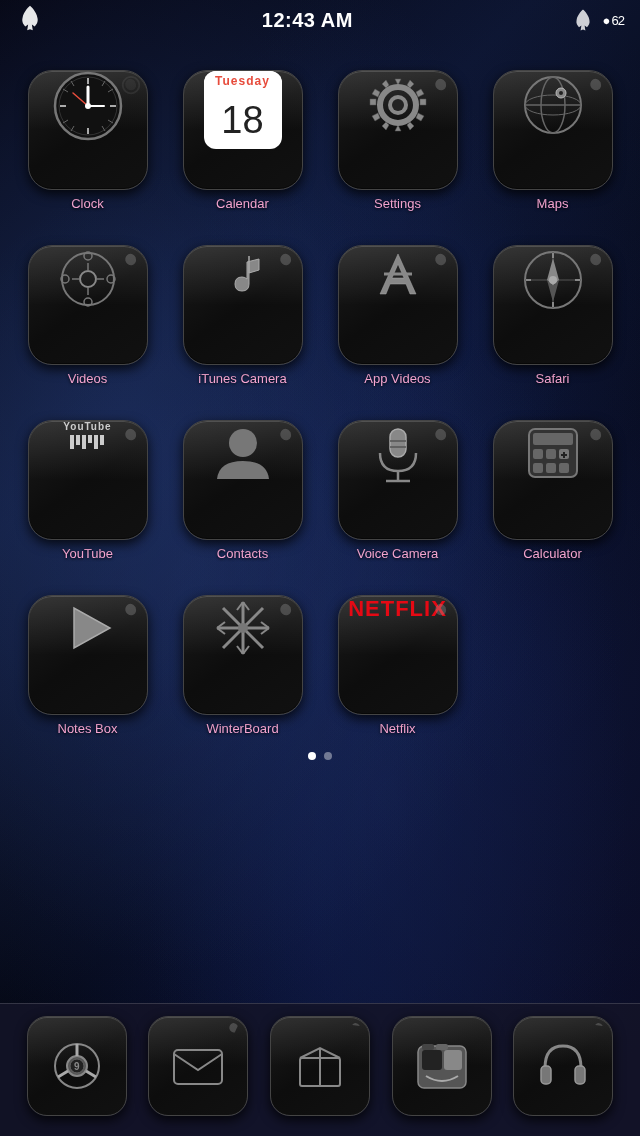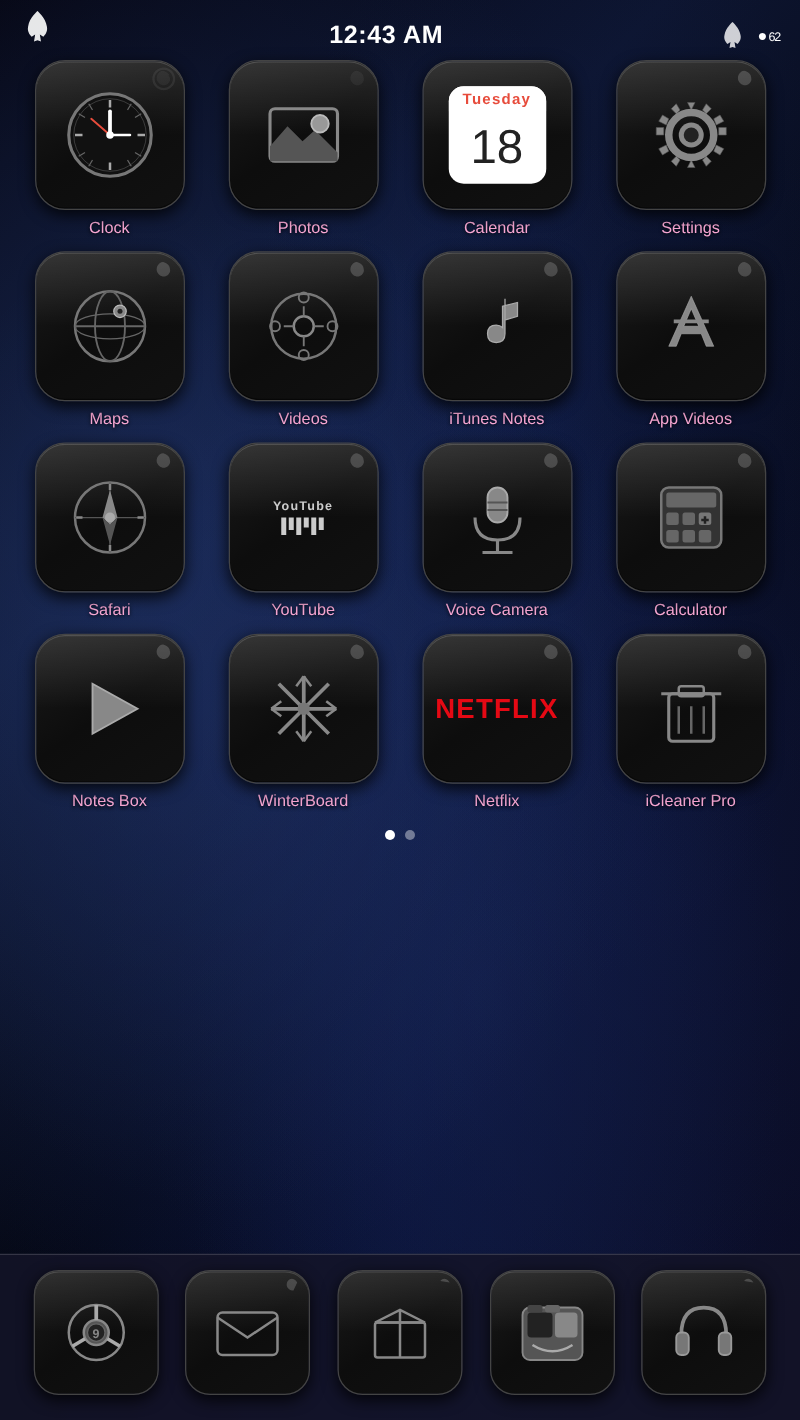--- a/index.html
+++ b/index.html
@@ -34,21 +34,21 @@
         radial-gradient(ellipse at 60% 70%, rgba(30,50,110,0.25) 0%, transparent 45%);
       z-index: 0;
     }
 
     
     .status-bar {
       position: relative;
       z-index: 10;
       display: flex;
       justify-content: space-between;
-      align-items: flex-end;
+      align-items: center;
       height: 40px;
       padding: 0 16px;
       color: white;
     }
 
     .status-left .leaf-icon {
       width: 28px;
       height: 28px;
     }
 
@@ -94,28 +94,28 @@
       cursor: pointer;
     }
 
     .app-icon {
       width: 120px;
       height: 120px;
       border-radius: 24px;
       background: linear-gradient(145deg, #1a1a1a 0%, #0d0d0d 50%, #111 100%);
       border: 1.5px solid #444;
       display: flex;
-      align-items: center;
       justify-content: center;
       position: relative;
       overflow: hidden;
       box-shadow: 
         0 4px 12px rgba(0,0,0,0.8),
         inset 0 1px 0 rgba(255,255,255,0.15),
         inset 0 -1px 0 rgba(0,0,0,0.5);
+      margin-top: 22px;
     }
 
     .app-icon::before {
       content: '';
       position: absolute;
       top: 0; left: 0; right: 0;
       height: 50%;
       background: linear-gradient(to bottom, rgba(255,255,255,0.12), transparent);
       border-radius: 22px 22px 0 0;
       pointer-events: none;
@@ -289,21 +289,21 @@
       <path d="M15 2 C15 2 8 8 7 15 C6 19 8 22 10 24 L13 22 L12 28 L15 27 L18 28 L17 22 L20 24 C22 22 24 19 23 15 C22 8 15 2 15 2Z" opacity="0.9"></path>
     </svg>
   </div>
   <div class="status-time">12:43 AM</div>
   <div class="status-right">
     <svg class="leaf-icon" viewBox="0 0 30 30" fill="white" opacity="0.8">
       <path d="M15 2 C15 2 8 8 7 15 C6 19 8 22 10 24 L13 22 L12 28 L15 27 L18 28 L17 22 L20 24 C22 22 24 19 23 15 C22 8 15 2 15 2Z"></path>
     </svg>
     <div class="signal-arc">
       <span style="font-size:13px; color:white;">●</span>
-      <span style="font-size:10px; color:white;">62</span>
+      <span style="font-size:13px; color:white;">62</span>
     </div>
   </div>
 </div>
 
 <div class="app-grid">
 
   <div class="app-item">
     <div class="app-icon">
       <svg class="leaf-svg" viewBox="0 0 24 24" fill="#aaa">
           <path d="M12 1C6.5 1 2 5.5 2 11S6.5 21 12 21 22 16.5 22 11 17.5 1 12 1ZM12 19C7.6 19 4 15.4 4 11S7.6 3 12 3 20 6.6 20 11 16.4 19 12 19Z" opacity="0.4"></path>
@@ -332,35 +332,20 @@
 
         <line x1="35" y1="35" x2="51" y2="35" stroke="white" stroke-width="2" stroke-linecap="round"></line>
 
         <line x1="35" y1="35" x2="20" y2="22" stroke="#e74c3c" stroke-width="1.5" stroke-linecap="round"></line>
         <circle cx="35" cy="35" r="3" fill="white"></circle>
       </svg>
     </div>
     <span class="app-label">Clock</span>
   </div>
 
-  <div class="app-item">
-    <div class="app-icon">
-      <svg class="leaf-svg" viewBox="0 0 24 24" fill="#aaa">
-          <path d="M17 8C16 6 14 4.5 11.5 4C9 4 8 5.5 7 6.5C6 7.5 5.5 10 6 12 7 15 10 17 13 16.5 16 16 18 13 17.5 10.5" opacity="0.3"></path>
-        </svg>
-      <svg width="62" height="62" viewBox="0 0 62 62" style="z-index:1;">
-        <rect x="4" y="10" width="54" height="42" rx="4" fill="none" stroke="#888" stroke-width="2.5"></rect>
-
-        <path d="M4 40 L18 24 L30 36 L40 27 L58 45 L58 52 L4 52Z" fill="#555"></path>
-
-        <circle cx="44" cy="22" r="7" fill="#999" stroke="#bbb" stroke-width="1.5"></circle>
-      </svg>
-    </div>
-    <span class="app-label">Photos</span>
-  </div>
 
 
   <div class="app-item">
     <div class="app-icon">
       <div class="calendar-icon-inner">
         <div class="cal-header" style="color:#e74c3c; background:white; font-size:12px; font-weight:700; padding:3px 0; text-align:center;">Tuesday</div>
         <div class="cal-day">18</div>
       </div>
     </div>
     <span class="app-label">Calendar</span>
@@ -429,21 +414,21 @@
   <div class="app-item">
     <div class="app-icon">
       <svg class="leaf-svg" viewBox="0 0 24 24" fill="#aaa" opacity="0.3">
           <path d="M17 8C16 6 14 4.5 11.5 4C9 4 8 5.5 7 6.5C6 7.5 5.5 10 6 12 7 15 10 17 13 16.5 16 16 18 13 17.5 10.5"></path>
         </svg>
       <svg width="64" height="64" viewBox="0 0 64 64" style="z-index:1;">
 
         <path d="M38 10 L38 38 Q38 45 31 45 Q24 45 24 38 Q24 31 31 31 Q34 31 36 33 L36 16 L48 13 L48 24 L38 27Z" fill="#888" stroke="#aaa" stroke-width="1"></path>
       </svg>
     </div>
-    <span class="app-label">iTunes Notes</span>
+    <span class="app-label">iTunes Camera</span>
   </div>
 
   <div class="app-item">
     <div class="app-icon">
       <svg class="leaf-svg" viewBox="0 0 24 24" fill="#aaa" opacity="0.3">
           <path d="M17 8C16 6 14 4.5 11.5 4C9 4 8 5.5 7 6.5C6 7.5 5.5 10 6 12 7 15 10 17 13 16.5 16 16 18 13 17.5 10.5"></path>
         </svg>
       <svg width="64" height="64" viewBox="0 0 64 64" style="z-index:1;">
 
         <path d="M32 8 L50 48 L44 48 L40 38 L24 38 L20 48 L14 48Z M26 32 L38 32 L32 18Z" fill="#888" stroke="#aaa" stroke-width="0.5"></path>
@@ -491,20 +476,32 @@
           <div class="yt-bar"></div>
           <div class="yt-bar" style="height:8px;"></div>
           <div class="yt-bar"></div>
           <div class="yt-bar" style="height:10px;"></div>
         </div>
       </div>
     </div>
     <span class="app-label">YouTube</span>
   </div>
 
+  <div class="app-item">
+    <div class="app-icon">
+      <svg class="leaf-svg" viewBox="0 0 24 24" fill="#aaa" opacity="0.3">
+          <path d="M17 8C16 6 14 4.5 11.5 4C9 4 8 5.5 7 6.5C6 7.5 5.5 10 6 12 7 15 10 17 13 16.5 16 16 18 13 17.5 10.5"></path>
+        </svg>
+      <svg width="64" height="64" viewBox="0 0 64 64" style="z-index:1;">
+        <circle cx="32" cy="22" r="14" fill="#777"></circle>
+        <path d="M6 58 Q8 40 32 40 Q56 40 58 58Z" fill="#777"></path>
+      </svg>
+    </div>
+    <span class="app-label">Contacts</span>
+  </div>
 
   <div class="app-item">
     <div class="app-icon">
       <svg class="leaf-svg" viewBox="0 0 24 24" fill="#aaa" opacity="0.3">
           <path d="M17 8C16 6 14 4.5 11.5 4C9 4 8 5.5 7 6.5C6 7.5 5.5 10 6 12 7 15 10 17 13 16.5 16 16 18 13 17.5 10.5"></path>
         </svg>
       <svg width="64" height="64" viewBox="0 0 64 64" style="z-index:1;">
 
         <rect x="24" y="8" width="16" height="28" rx="8" fill="#888" stroke="#aaa" stroke-width="1.5"></rect>
 
@@ -585,38 +582,20 @@
   <div class="app-item">
     <div class="app-icon">
       <svg class="leaf-svg" viewBox="0 0 24 24" fill="#aaa" opacity="0.3">
           <path d="M17 8C16 6 14 4.5 11.5 4C9 4 8 5.5 7 6.5C6 7.5 5.5 10 6 12 7 15 10 17 13 16.5 16 16 18 13 17.5 10.5"></path>
         </svg>
       <span class="netflix-text">NETFLIX</span>
     </div>
     <span class="app-label">Netflix</span>
   </div>
 
-  <div class="app-item">
-    <div class="app-icon">
-      <svg class="leaf-svg" viewBox="0 0 24 24" fill="#aaa" opacity="0.3">
-          <path d="M17 8C16 6 14 4.5 11.5 4C9 4 8 5.5 7 6.5C6 7.5 5.5 10 6 12 7 15 10 17 13 16.5 16 16 18 13 17.5 10.5"></path>
-        </svg>
-      <svg width="64" height="64" viewBox="0 0 64 64" style="z-index:1;">
-
-        <rect x="14" y="20" width="36" height="38" rx="3" fill="none" stroke="#888" stroke-width="2.5"></rect>
-        <line x1="8" y1="20" x2="56" y2="20" stroke="#888" stroke-width="2.5"></line>
-        <rect x="22" y="14" width="20" height="8" rx="2" fill="none" stroke="#888" stroke-width="2"></rect>
-
-        <line x1="22" y1="30" x2="22" y2="52" stroke="#666" stroke-width="2"></line>
-        <line x1="32" y1="30" x2="32" y2="52" stroke="#666" stroke-width="2"></line>
-        <line x1="42" y1="30" x2="42" y2="52" stroke="#666" stroke-width="2"></line>
-      </svg>
-    </div>
-    <span class="app-label">iCleaner Pro</span>
-  </div>
 
 </div>
 
 <div class="page-dots">
   <div class="dot active"></div>
   <div class="dot"></div>
 </div>
 
 <div class="dock">
 

